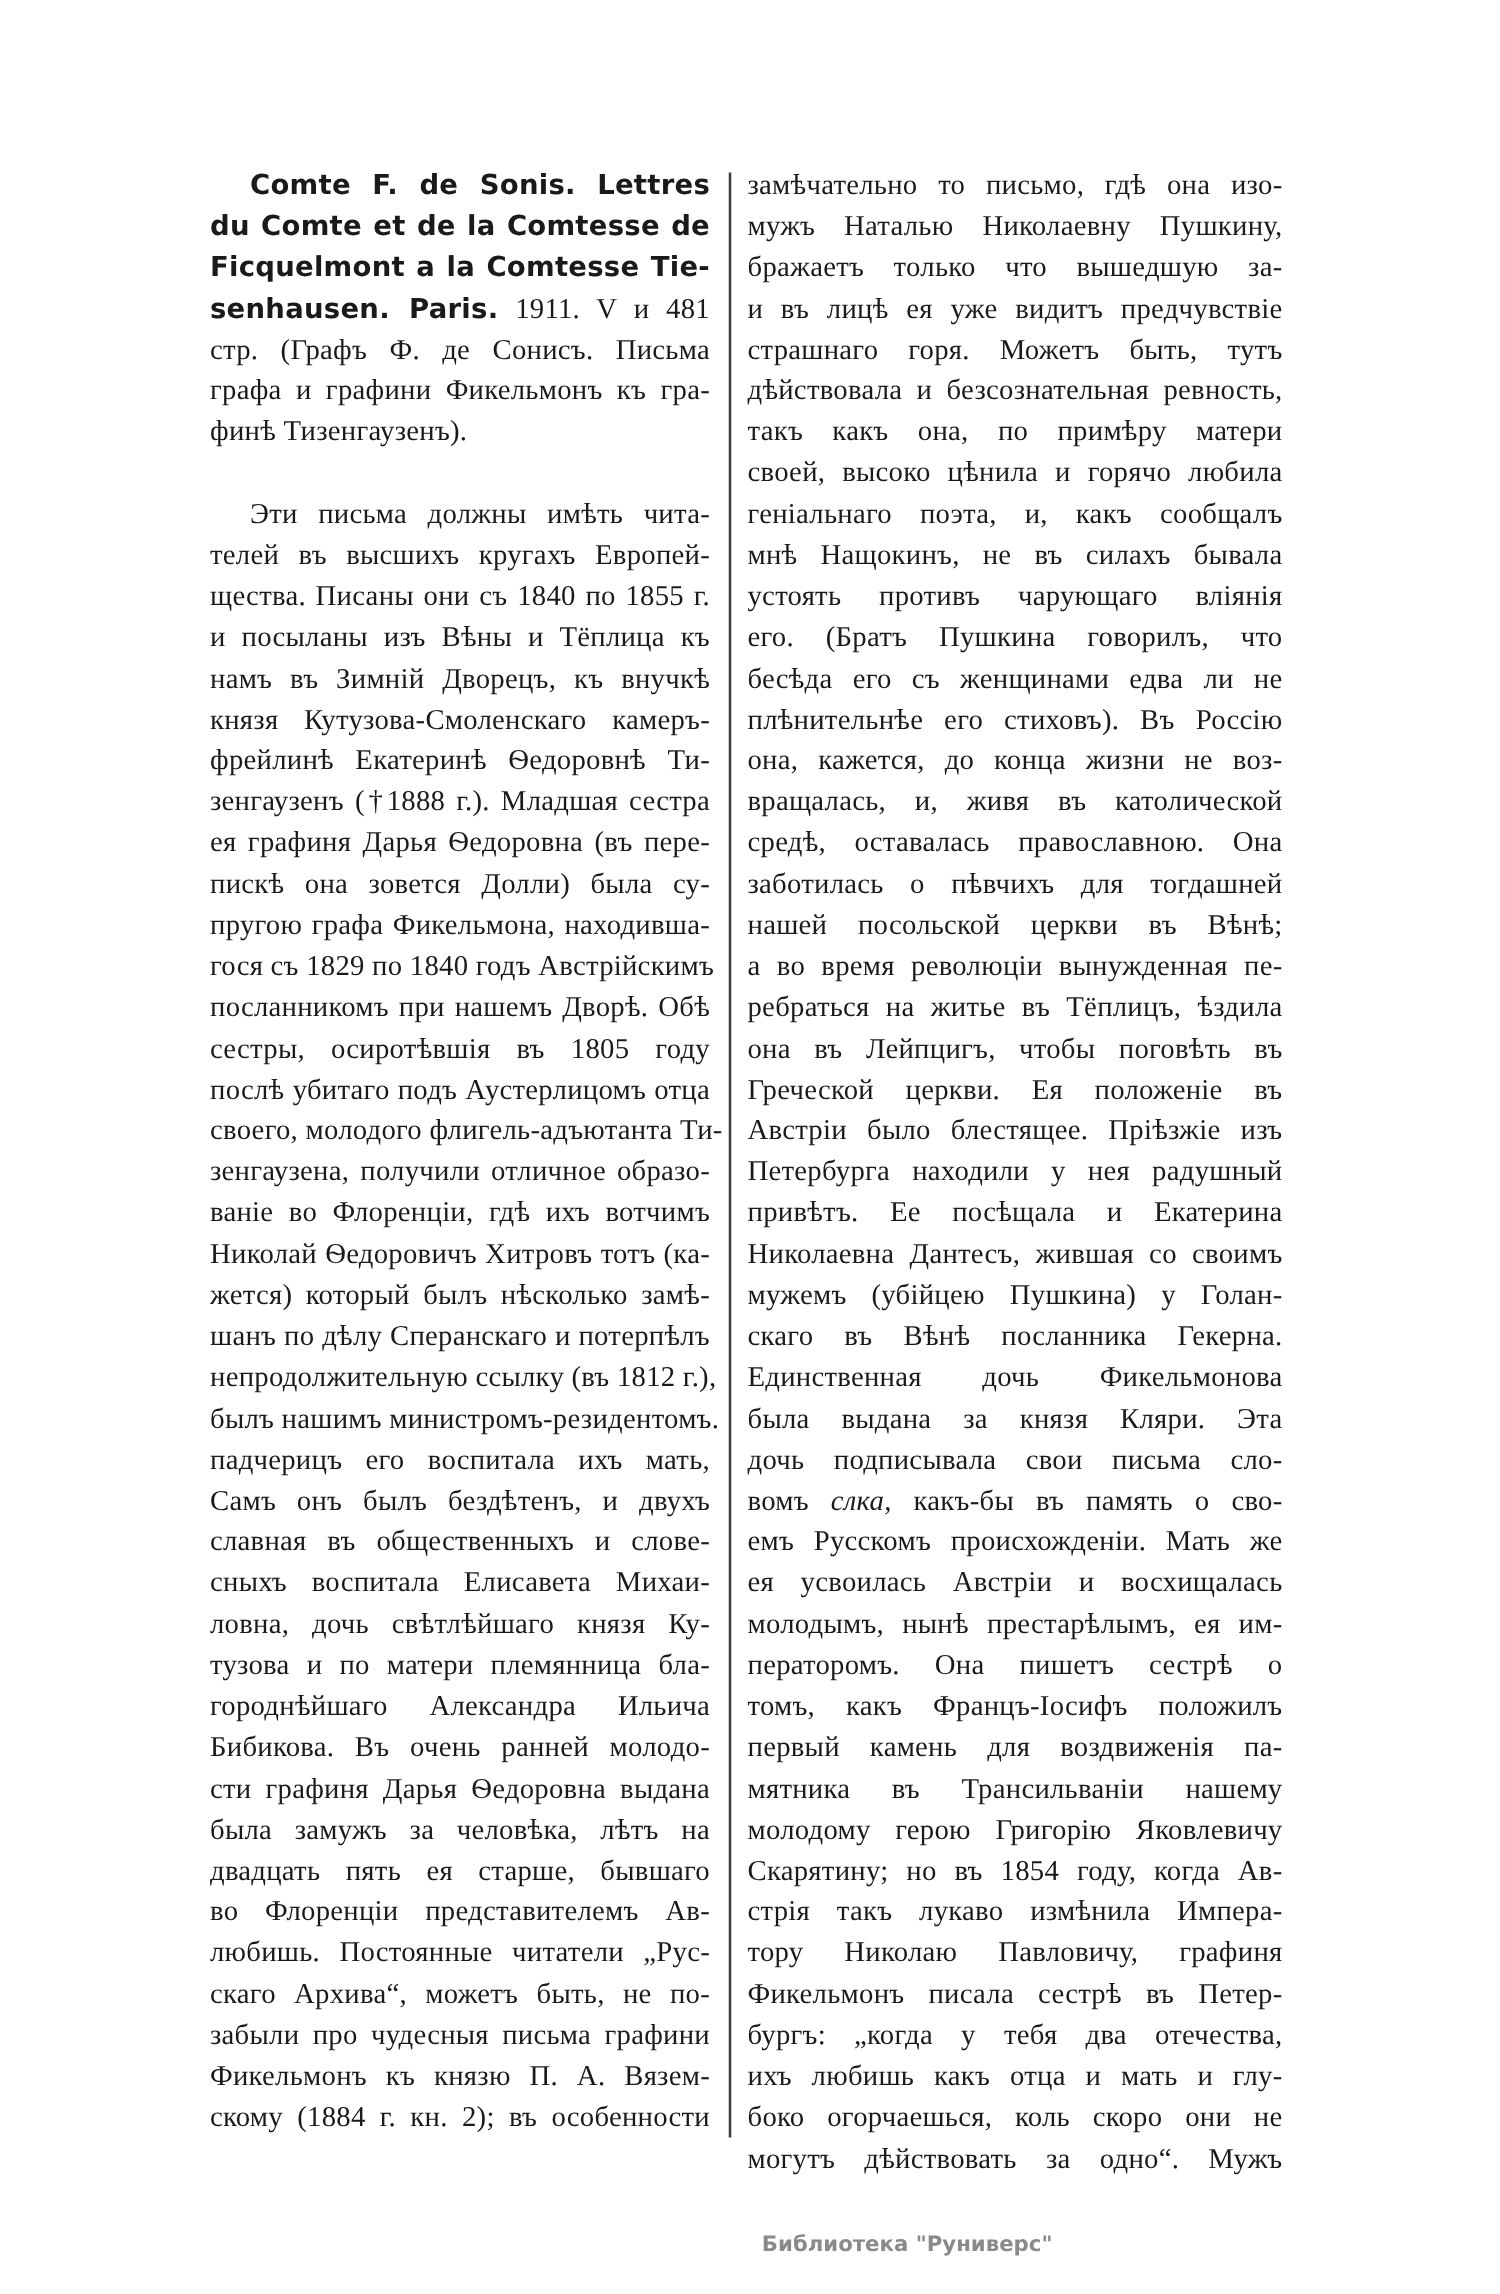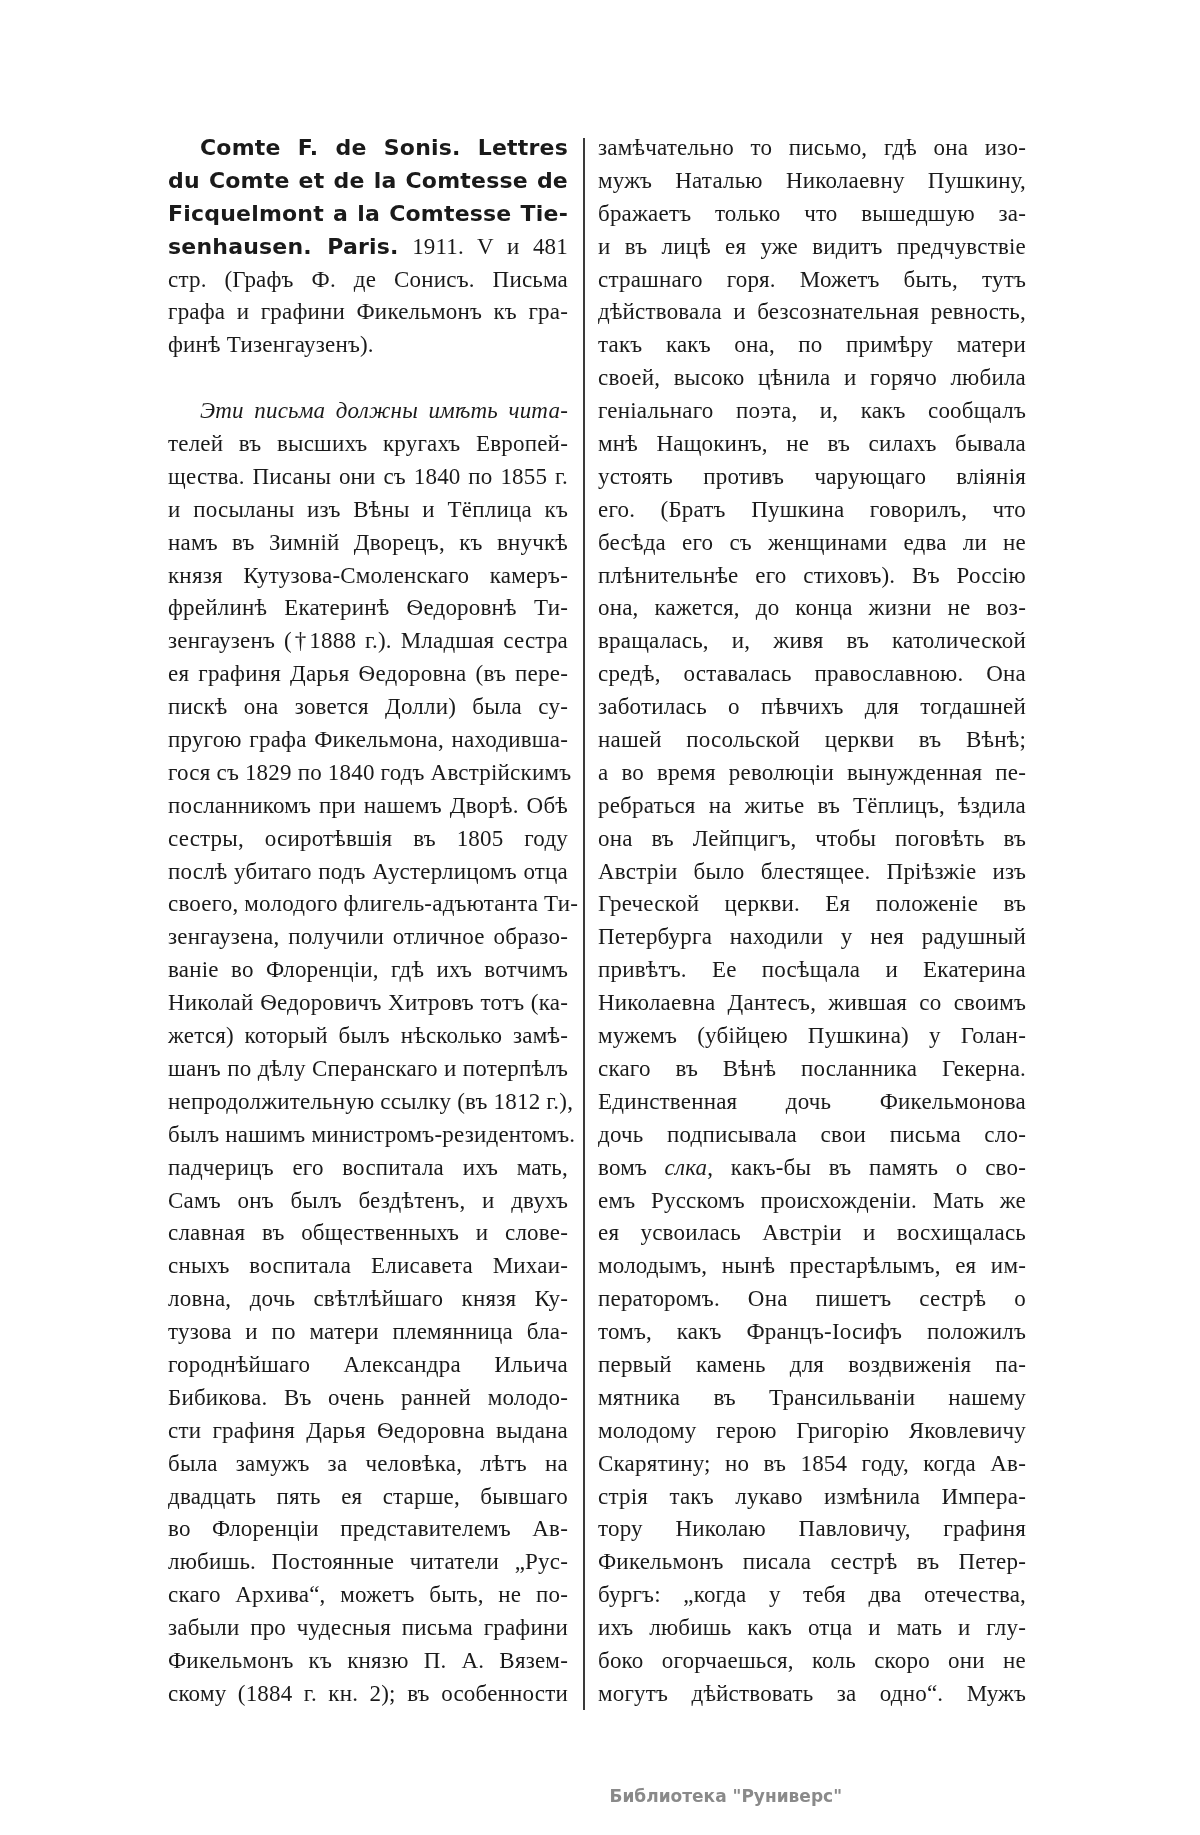--- a/index.html
+++ b/index.html
@@ -45,21 +45,20 @@
   }
   .line {
     display: block;
     white-space: nowrap;
     text-align: justify;
     text-align-last: justify;
     height: 32.9px;
   }
   .line.indent {
     padding-left: 32px;
-    font-style: italic;
   }
   .title-line {
     display: block;
     white-space: nowrap;
     text-align: justify;
     text-align-last: justify;
     height: 32.9px;
   }
   .title-line.indent { padding-left: 32px; }
   .bold {
@@ -161,28 +160,29 @@
         <span class="line">бесѣда его съ женщинами едва ли не</span>
         <span class="line">плѣнительнѣе его стиховъ). Въ Россію</span>
         <span class="line">она, кажется, до конца жизни не воз-</span>
         <span class="line">вращалась, и, живя въ католической</span>
         <span class="line">средѣ, оставалась православною. Она</span>
         <span class="line">заботилась о пѣвчихъ для тогдашней</span>
         <span class="line">нашей посольской церкви въ Вѣнѣ;</span>
         <span class="line">а во время революціи вынужденная пе-</span>
         <span class="line">ребраться на житье въ Тёплицъ, ѣздила</span>
         <span class="line">она въ Лейпцигъ, чтобы поговѣть въ</span>
+        <span class="line">Греческой церкви. Ея положеніе въ</span>
         <span class="line">Австріи было блестящее. Пріѣзжіе изъ</span>
-        <span class="line">Греческой церкви. Ея положеніе въ</span>
         <span class="line">Петербурга находили у нея радушный</span>
         <span class="line">привѣтъ. Ее посѣщала и Екатерина</span>
         <span class="line">Николаевна Дантесъ, жившая со своимъ</span>
         <span class="line">мужемъ (убійцею Пушкина) у Голан-</span>
         <span class="line">скаго въ Вѣнѣ посланника Гекерна.</span>
         <span class="line">Единственная дочь Фикельмонова</span>
+        <span class="line">была выдана за князя Кляри. Эта</span>
         <span class="line">дочь подписывала свои письма сло-</span>
         <span class="line"><span>вомъ </span><span class="italic">слка</span><span>, какъ-бы въ память о сво-</span></span>
         <span class="line">емъ Русскомъ происхожденіи. Мать же</span>
         <span class="line">ея усвоилась Австріи и восхищалась</span>
         <span class="line">молодымъ, нынѣ престарѣлымъ, ея им-</span>
         <span class="line">ператоромъ. Она пишетъ сестрѣ о</span>
         <span class="line">томъ, какъ Францъ-Іосифъ положилъ</span>
         <span class="line">первый камень для воздвиженія па-</span>
         <span class="line">мятника въ Трансильваніи нашему</span>
         <span class="line">молодому герою Григорію Яковлевичу</span>

